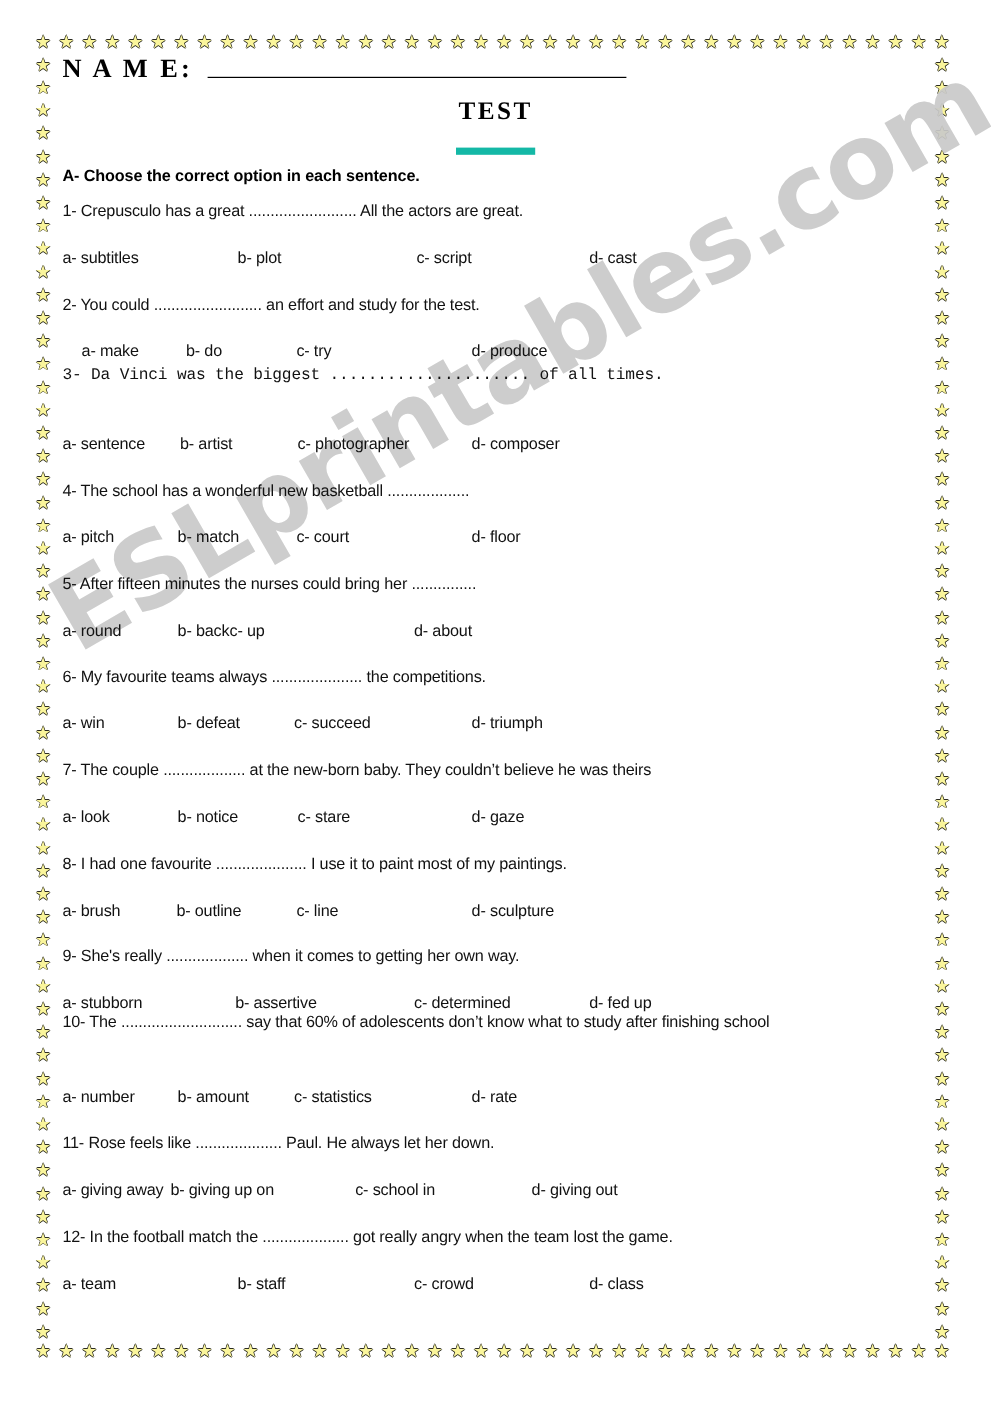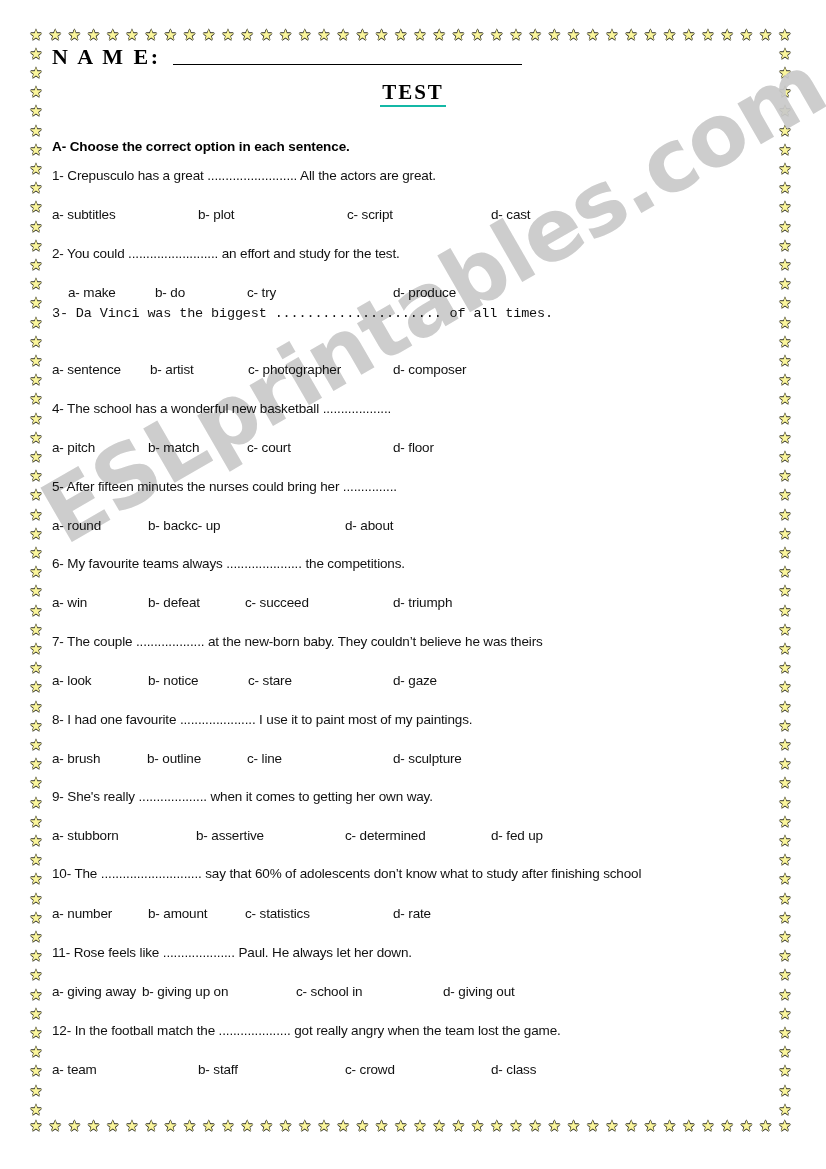--- a/index.html
+++ b/index.html
@@ -54,21 +54,21 @@
     margin-left:12px;margin-bottom:3px;height:1px;
   }
 
   .test-title{
     position:absolute;left:0;top:80px;width:826px;
     text-align:center;
     font-family:"Liberation Serif","DejaVu Serif",serif;
     font-weight:700;font-size:21px;letter-spacing:2px;color:#000;
   }
   .test-title span{
-    border-bottom:2px solid #14b8a6;padding:0 2px 0 2px;display:inline-block;
+    border-bottom:6px solid #14b8a6;padding:0 2px 18px 2px;display:inline-block;
   }
 
   .section-heading{
     position:absolute;left:52px;top:139px;
     font-family:"Liberation Sans","DejaVu Sans",sans-serif;
     font-weight:700;font-size:13.5px;color:#000;
     letter-spacing:-0.1px;white-space:nowrap;
   }
 
   .q-line{
@@ -356,21 +356,21 @@
           <span class="opt" style="left: 247px;">c- line</span>
           <span class="opt" style="left: 393px;">d- sculpture</span>
         </div>
         <div class="q-line" style="top: 789px;">9- She's really ................... when it comes to getting her own way.</div>
         <div class="opt-line" style="top: 828px;">
           <span class="opt" style="left: 52px;">a- stubborn</span>
           <span class="opt" style="left: 196px;">b- assertive</span>
           <span class="opt" style="left: 345px;">c- determined</span>
           <span class="opt" style="left: 491px;">d- fed up</span>
         </div>
-        <div class="q-line" style="top: 866px;">10- The ............................ say that 60% of adolescents don’t know what to study after finishing school</div>
+        <div class="q-line" style="top: 844px;">10- The ............................ say that 60% of adolescents don’t know what to study after finishing school</div>
         <div class="opt-line" style="top: 906px;">
           <span class="opt" style="left: 52px;">a- number</span>
           <span class="opt" style="left: 148px;">b- amount</span>
           <span class="opt" style="left: 245px;">c- statistics</span>
           <span class="opt" style="left: 393px;">d- rate</span>
         </div>
         <div class="q-line" style="top: 945px;">11- Rose feels like .................... Paul. He always let her down.</div>
         <div class="opt-line" style="top: 984px;">
           <span class="opt" style="left: 52px;">a- giving away</span>
           <span class="opt" style="left: 142px;">b- giving up on</span>

